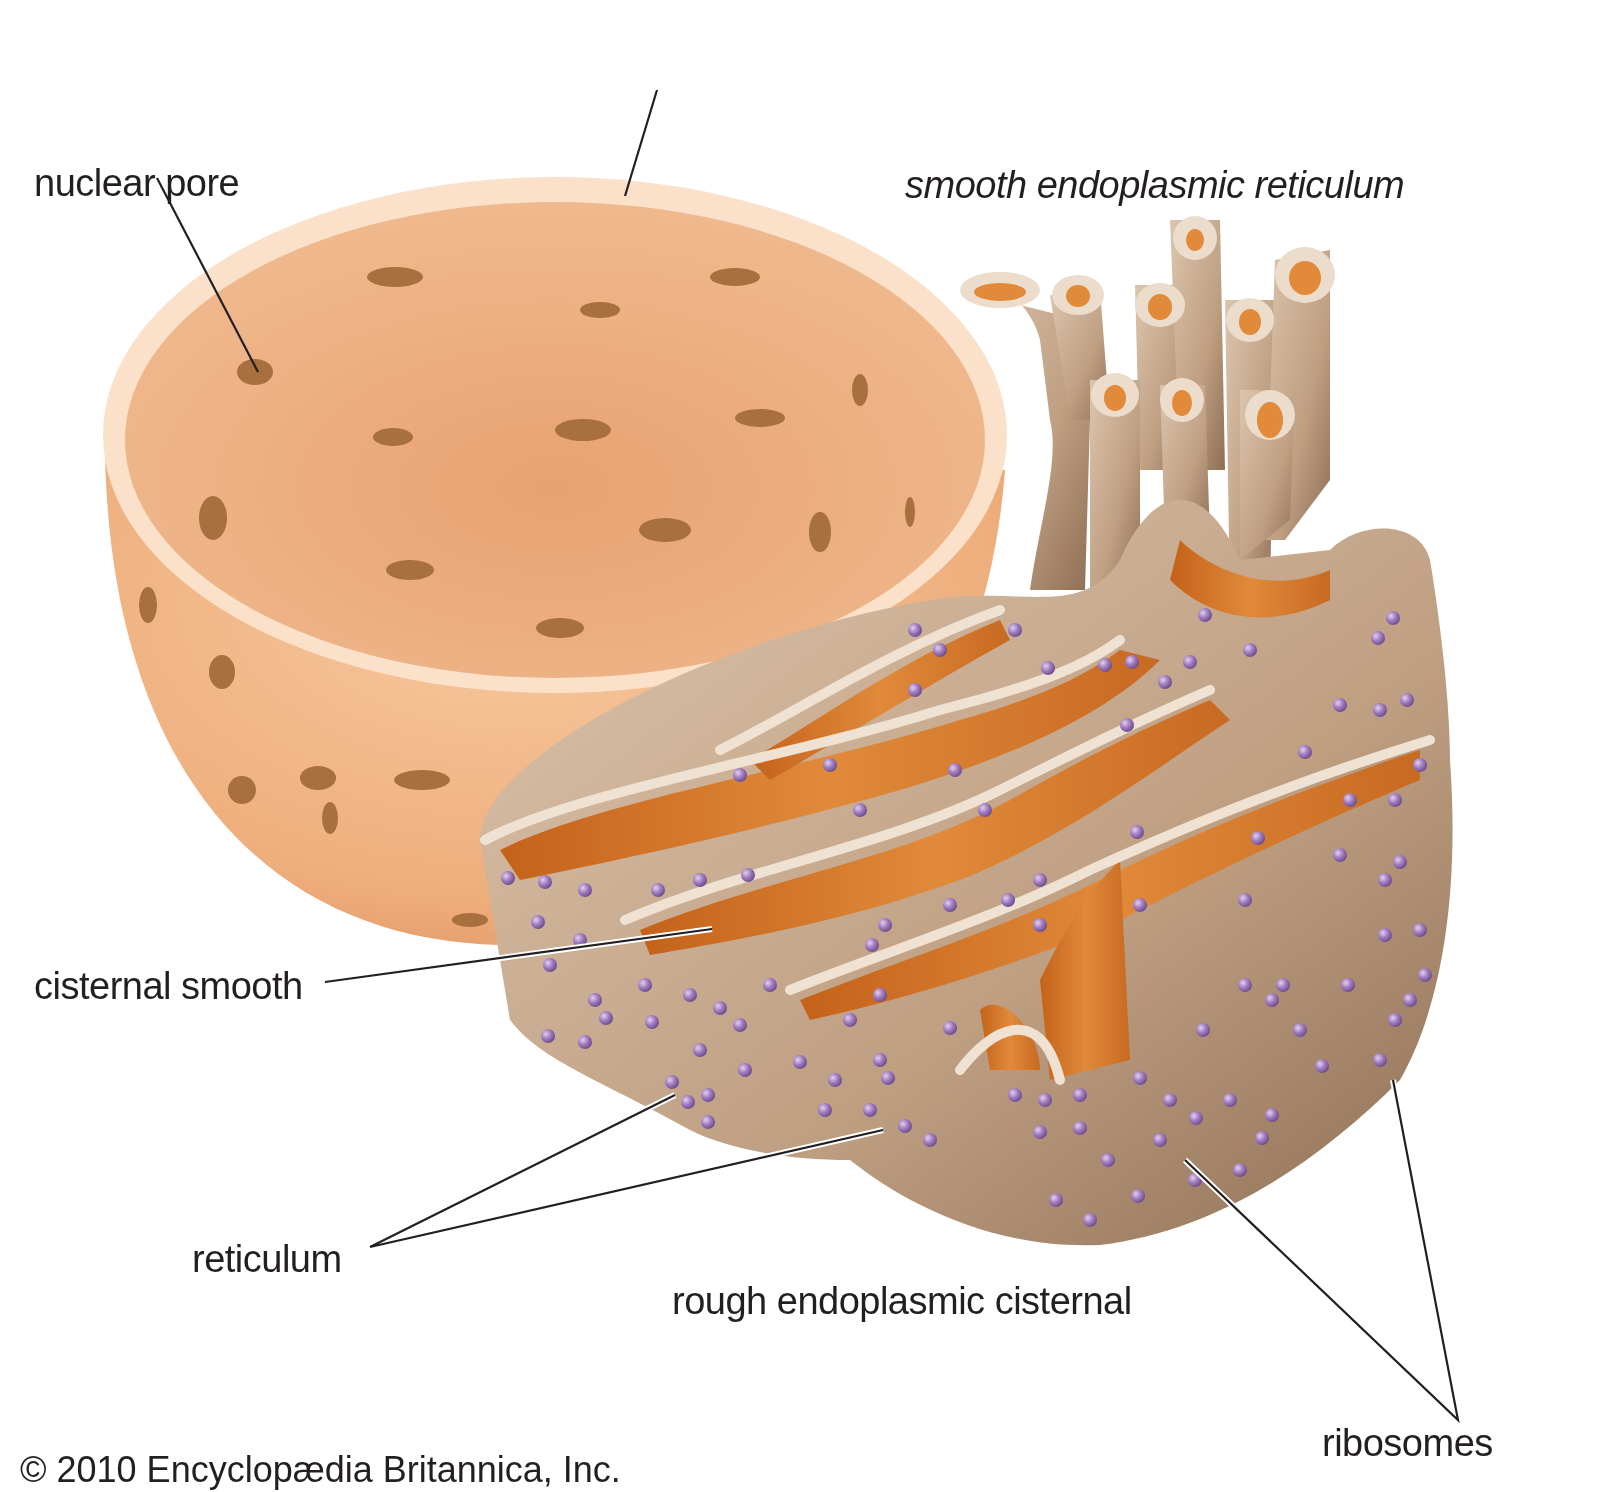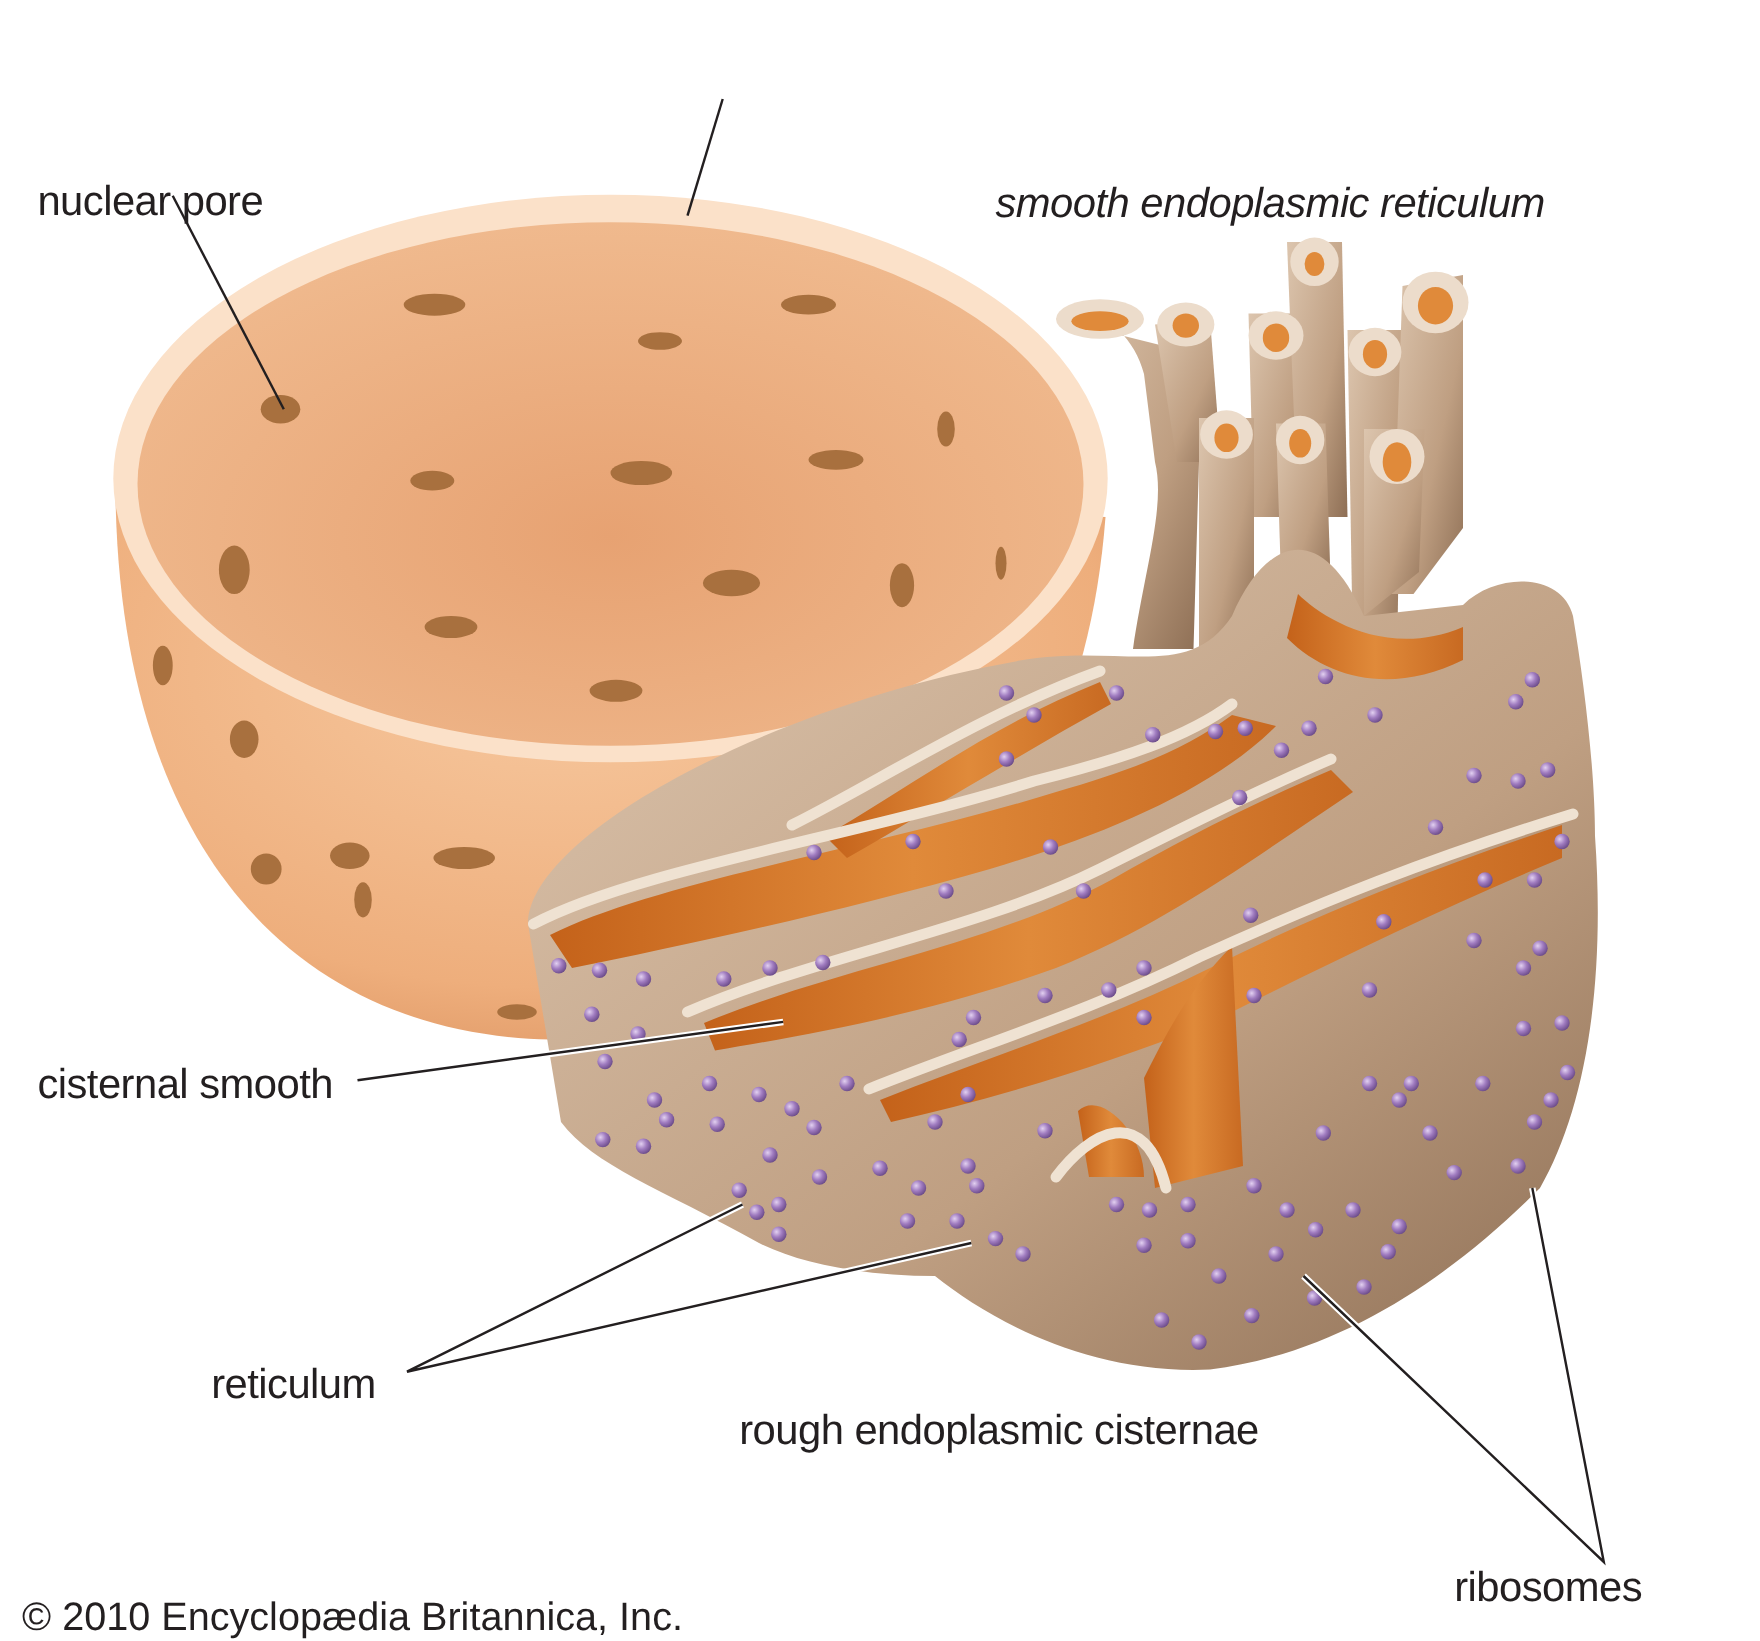--- a/index.html
+++ b/index.html
@@ -249,16 +249,16 @@
       <polyline points="675,1095 370,1247 883,1130"></polyline>
       <polyline points="1185,1160 1458,1420 1393,1080" stroke="#fff" stroke-width="6"></polyline>
       <polyline points="1185,1160 1458,1420 1393,1080"></polyline>
     </g>
   </svg>
 
   <div class="label" style="left:34px;top:128px;margin-top:36px;">nuclear pore</div>
   <div class="label" style="left:905px;top:166px;font-style:italic;">smooth endoplasmic reticulum</div>
   <div class="label" style="left:34px;top:967px;">cisternal smooth</div>
   <div class="label" style="left:192px;top:1240px;">reticulum</div>
-  <div class="label" style="left:672px;top:1282px;">rough endoplasmic cisternae</div>
+  <div class="label" style="left:672px;top:1282px;">rough endoplasmic cisternal</div>
   <div class="label" style="left:1322px;top:1424px;">ribosomes</div>
   <div class="credit" style="left:20px;top:1452px;">© 2010 Encyclopædia Britannica, Inc.</div>
 </div>
 
 </body></html>

